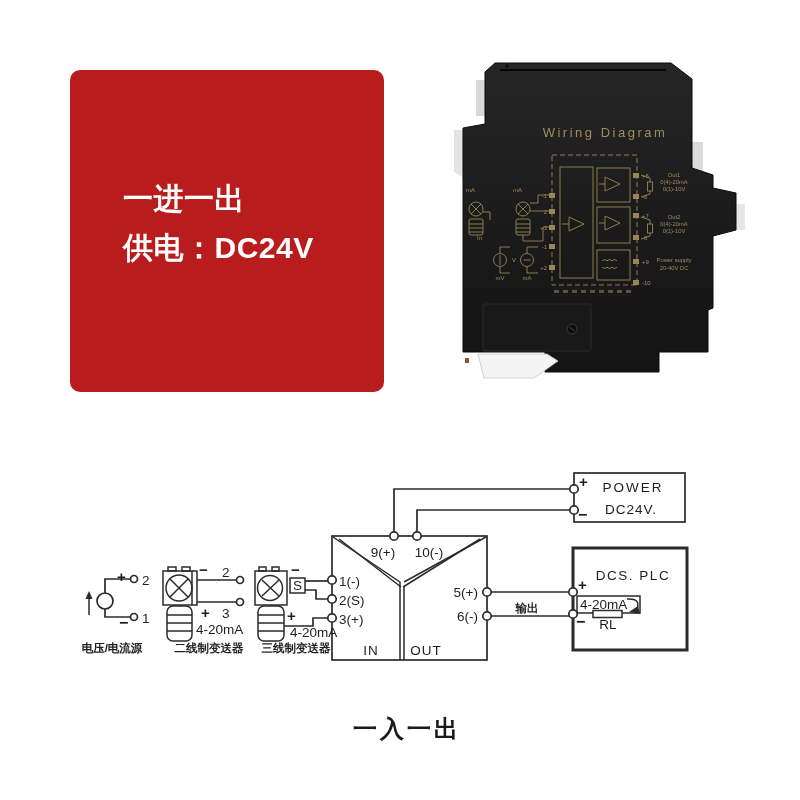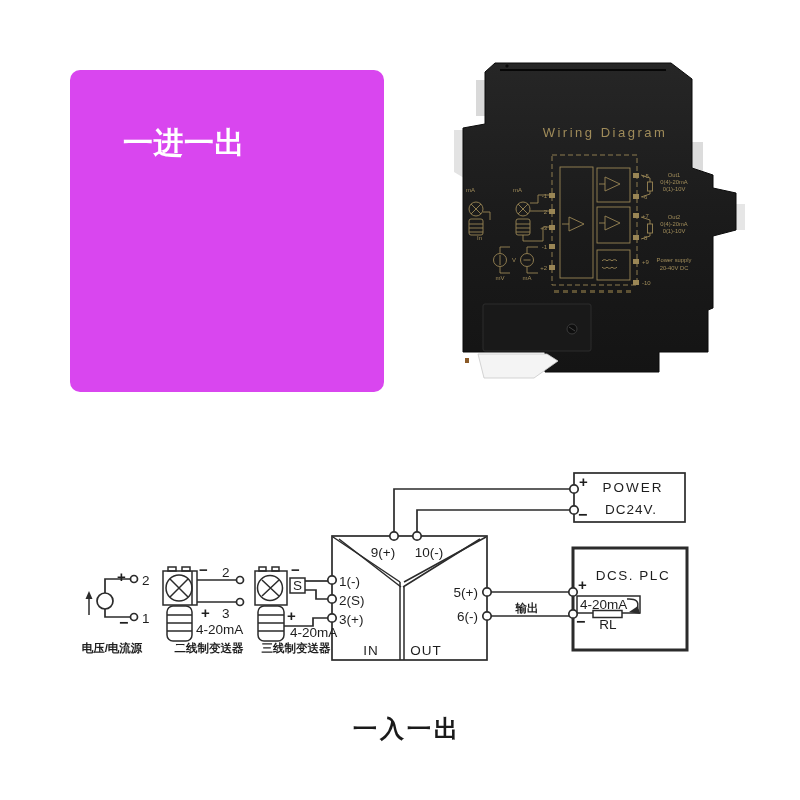--- a/index.html
+++ b/index.html
@@ -1,20 +1,20 @@
 <!DOCTYPE html>
 <html><head>
 <meta charset="utf-8">
 <style>
   html,body{margin:0;padding:0;background:#ffffff;}
   .stage{position:relative;width:800px;height:800px;background:#ffffff;overflow:hidden;
          font-family:"Liberation Sans","DejaVu Sans",sans-serif;}
   .info-card{position:absolute;left:70px;top:70px;width:314px;height:322px;
-             background:#d946ef;border-radius:10px;box-sizing:border-box;
-             padding:48px 0 0 53px;}
+             background:#b91c1c;border-radius:10px;box-sizing:border-box;
+             padding:104px 0 0 53px;}
   .info-line{color:#ffffff;font-size:30px;font-weight:700;line-height:49px;
              letter-spacing:0.5px;white-space:nowrap;}
   .device-svg{position:absolute;left:450px;top:58px;}
   .schematic-svg{position:absolute;left:0px;top:440px;}
   
   .wire{stroke:#2b2b2b;stroke-width:1.7;fill:none;}
   .wire-thin{stroke:#2b2b2b;stroke-width:1.5;fill:none;}
   .boxline{stroke:#2b2b2b;stroke-width:1.7;fill:none;}
   .boxthick{stroke:#2b2b2b;stroke-width:3;fill:none;}
   .term{fill:#ffffff;stroke:#2b2b2b;stroke-width:1.7;}
@@ -28,20 +28,21 @@
   .gtxt{fill:#a08c5a;font-size:6px;}
   .gtxt2{fill:#a08c5a;font-size:5.8px;}
 </style>
 </head>
 <body>
 
 <div class="stage">
 
   <div class="info-card">
     <div class="info-line">一进一出</div>
+    <div class="info-line">供电：DC24V</div>
   </div>
 
   <svg class="device-svg" width="320" height="335" viewBox="0 0 320 335">
     <defs>
       <linearGradient id="bodyGrad" x1="0" y1="0" x2="0" y2="1">
         <stop offset="0" stop-color="#262626"></stop>
         <stop offset="0.5" stop-color="#1b1b1b"></stop>
         <stop offset="1" stop-color="#141414"></stop>
       </linearGradient>
     </defs>

